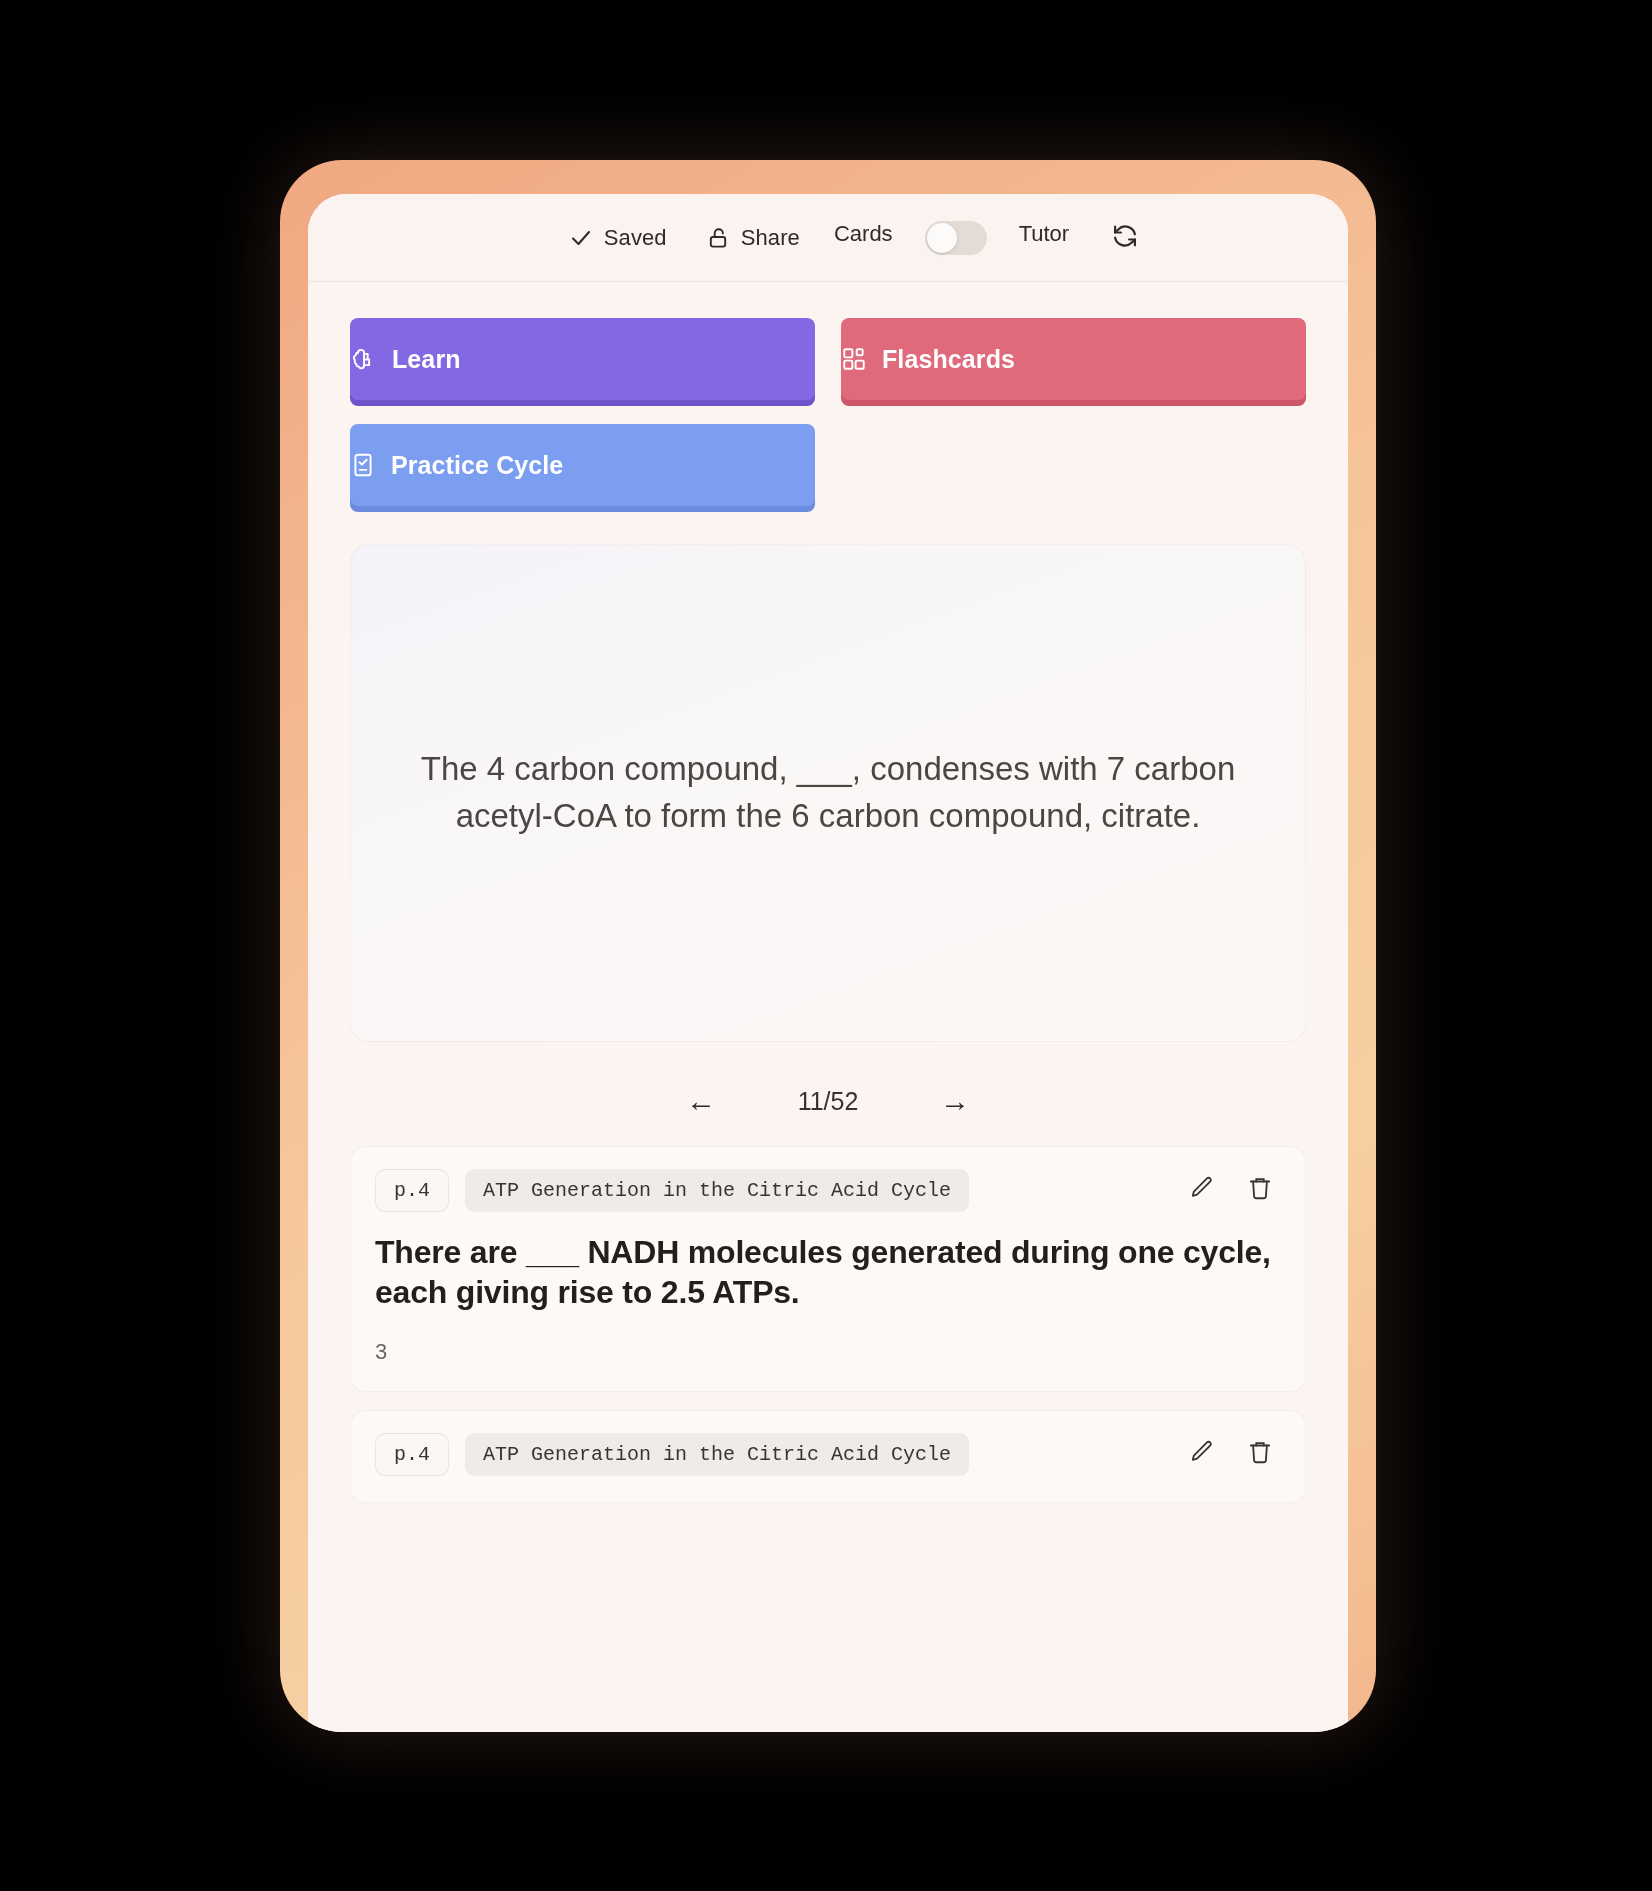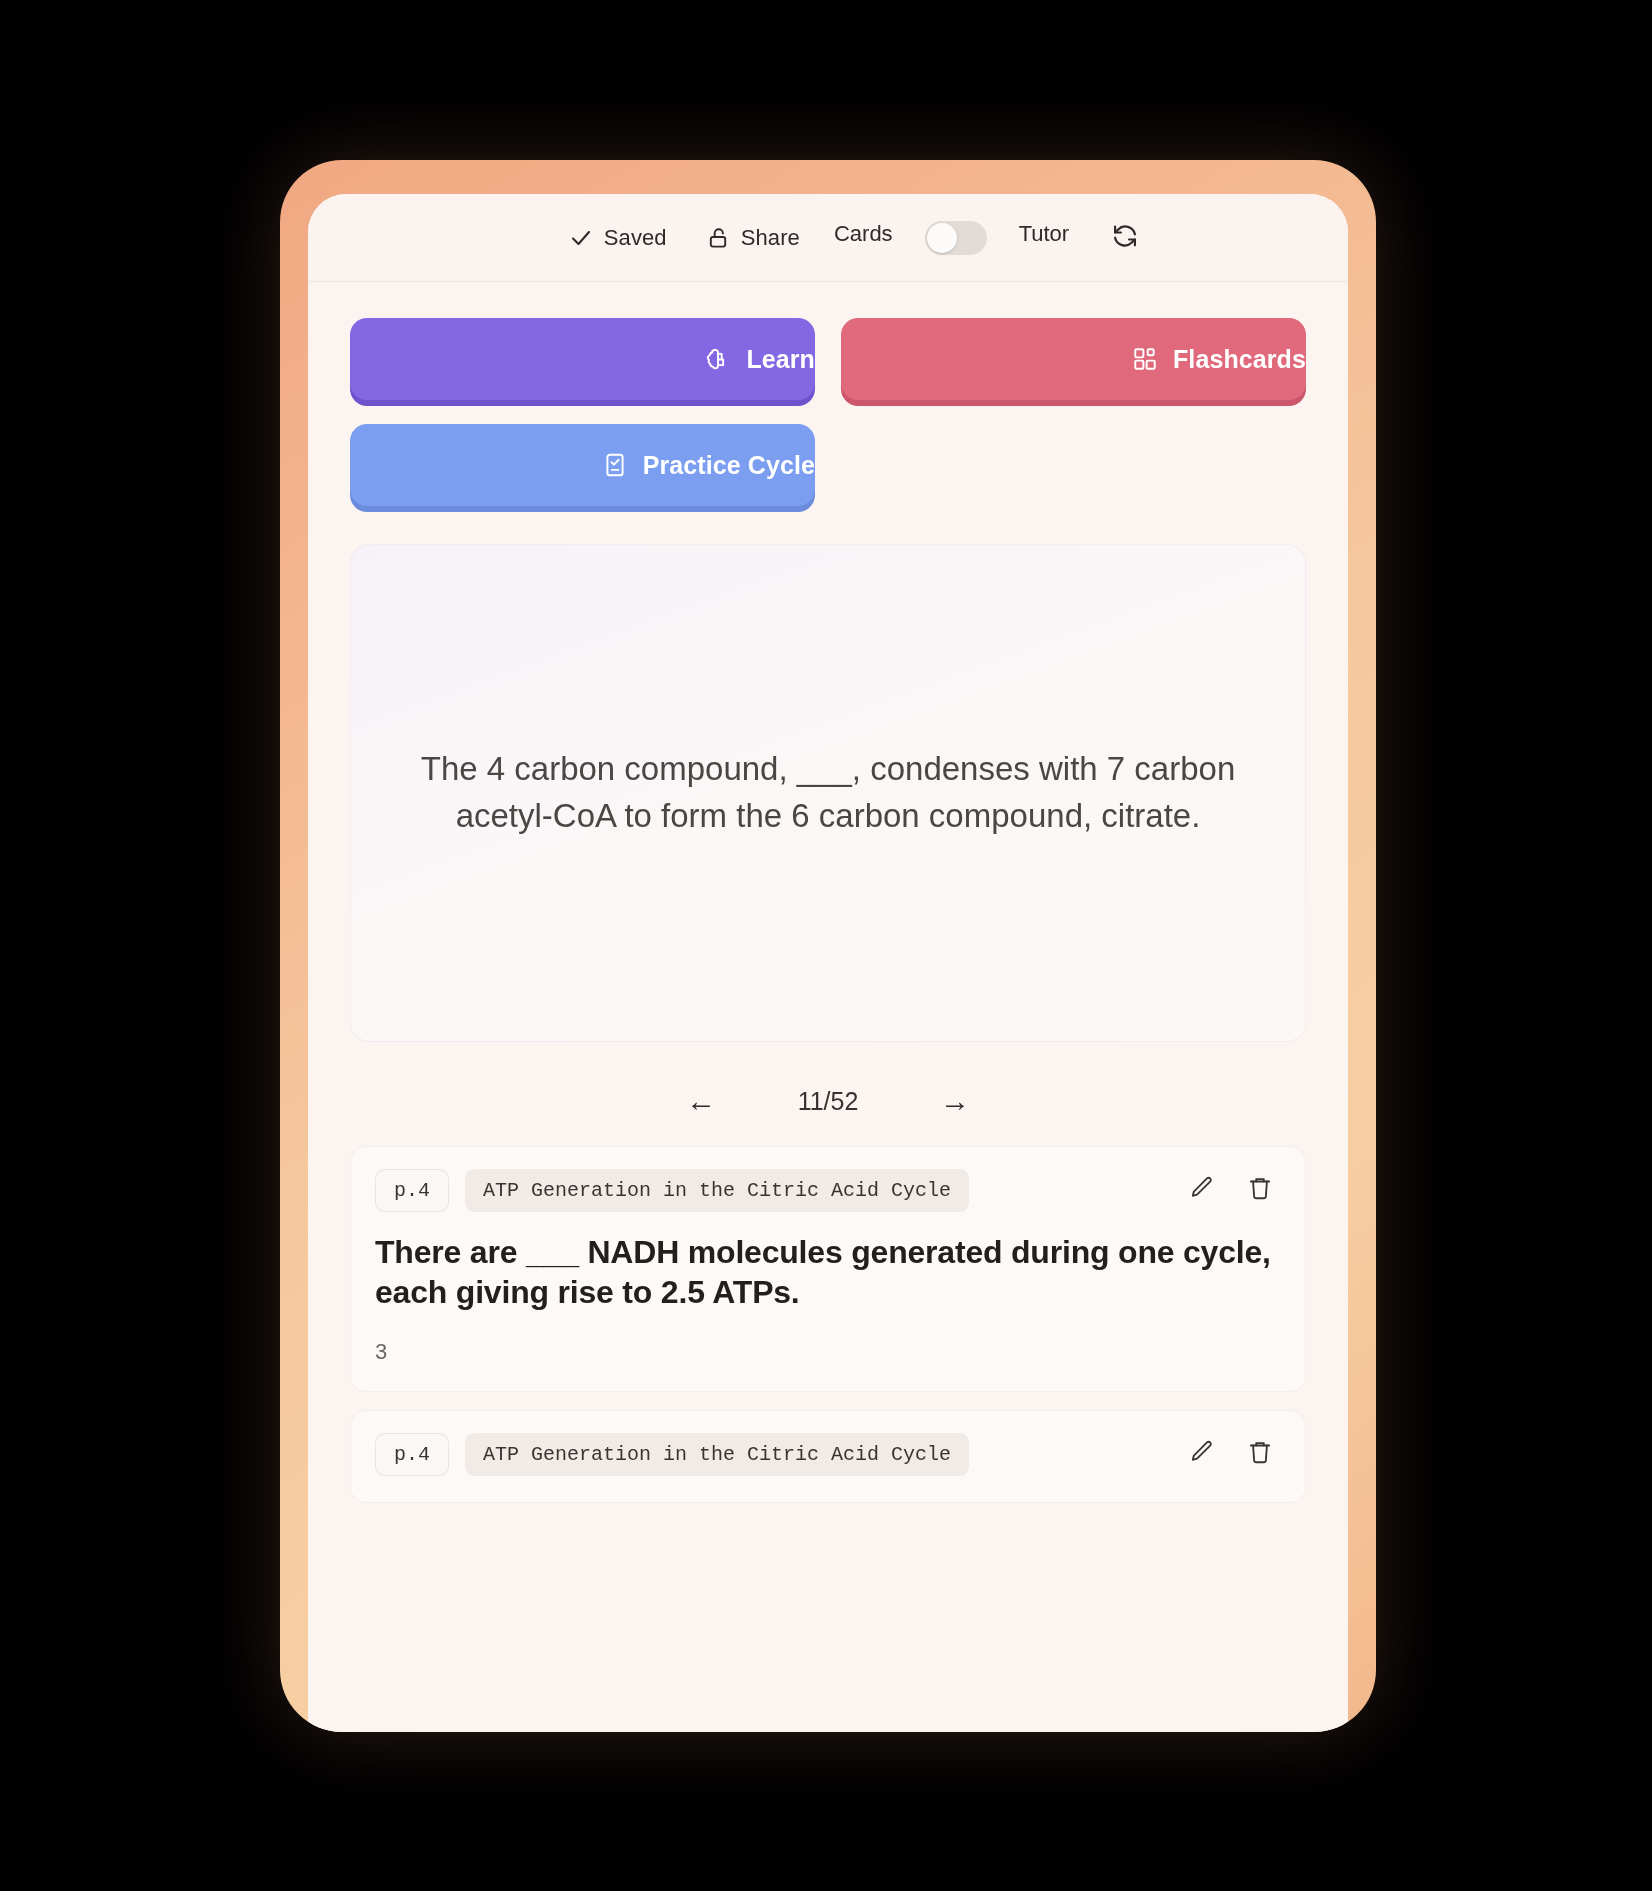--- a/index.html
+++ b/index.html
@@ -94,24 +94,24 @@
   }
 
   
   .btn-grid {
     display: grid;
     grid-template-columns: 1fr 1fr;
     gap: 24px 26px;
   }
   .abtn {
     height: 82px;
-    border-radius: 17px;
-    display: flex;
-    align-items: center;
-    justify-content: flex-end;
+    border-radius: 8px;
+    display: flex;
+    align-items: center;
+    justify-content: flex-start;
     gap: 15px;
     font-size: 25px;
     font-weight: 600;
     color: #ffffff;
     border: none;
     letter-spacing: .1px;
     font-family: "Liberation Sans", sans-serif;
   }
   .abtn svg { display:block; }
   .b-learn     { background:#8468e3; box-shadow: 0 6px 0 #6e53cd; }

